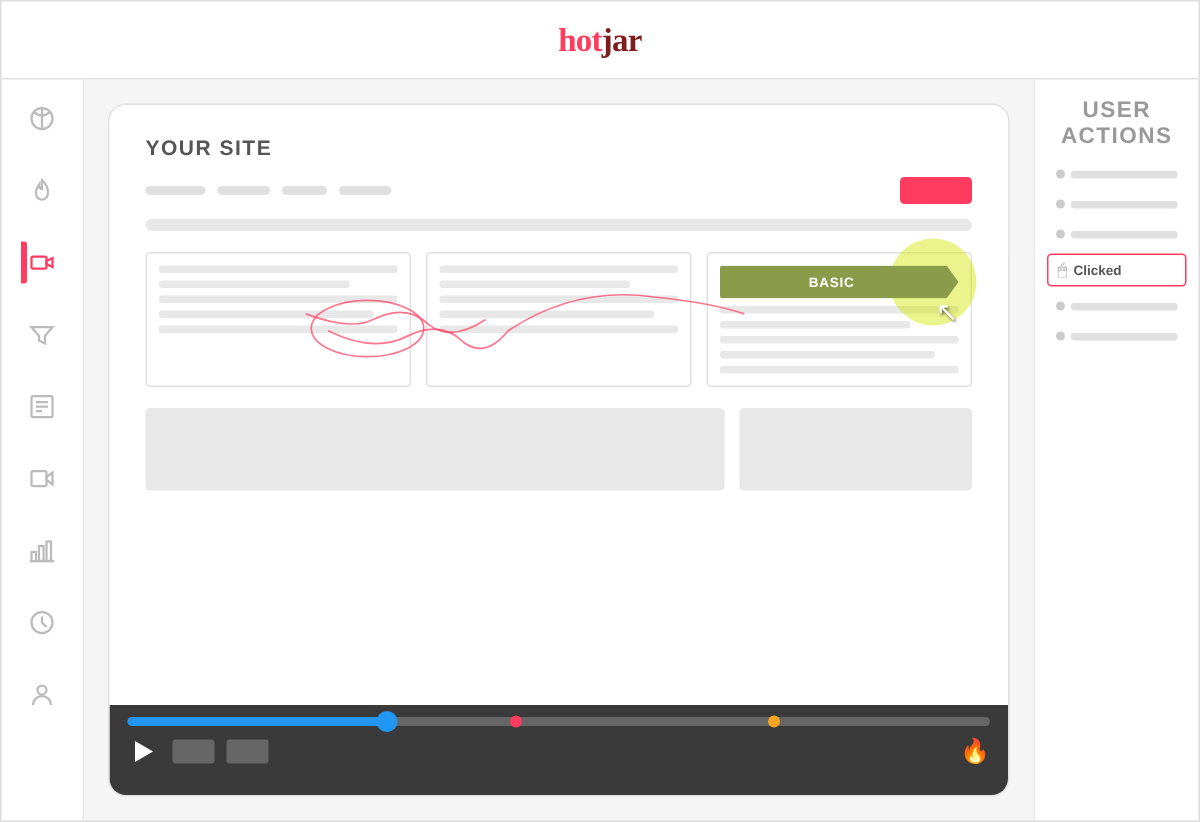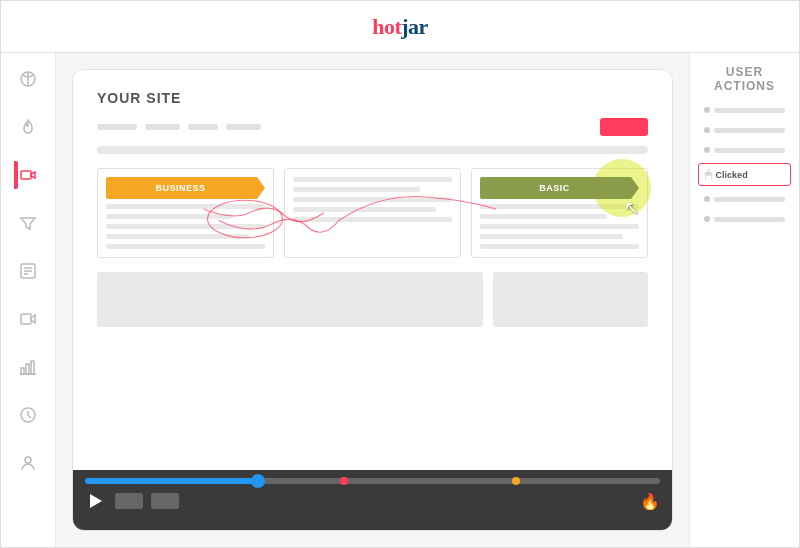--- a/index.html
+++ b/index.html
@@ -313,21 +313,21 @@
     .right-sidebar {
       width: 110px;
       background: #fff;
       border-left: 1px solid #e8e8e8;
       padding: 12px 8px;
       display: flex;
       flex-direction: column;
       gap: 6px;
     }
     .user-actions-title {
-      font-size: 12px;
+      font-size: 15px;
       font-weight: bold;
       color: #999;
       letter-spacing: 1px;
       text-align: center;
       margin-bottom: 4px;
     }
     .action-item {
       display: flex;
       align-items: center;
       gap: 4px;
@@ -360,21 +360,21 @@
     .action-icon {
       font-size: 11px;
       color: #888;
     }
   </style>
 </head>
 <body>
 
 <div class="header">
   <div class="header-logo">
-    <span>hot</span><span style="color:#0c4a6e">jar</span>
+    <span>hot</span><span style="color:#7f1d1d">jar</span>
   </div>
 </div>
 
 <div class="main-layout">
 
   <div class="left-sidebar">
 
     <div class="sidebar-item">
       <div class="sidebar-icon">
         <svg viewBox="0 0 18 18" fill="none" stroke="currentColor" stroke-width="1.5">
@@ -475,23 +475,20 @@
           <div class="nav-line" style="width:30px"></div>
           <div class="nav-line" style="width:35px"></div>
           <div class="nav-btn"></div>
         </div>
 
         <div class="content-bar" style="width:100%"></div>
 
         <div class="pricing-section">
 
           <div class="pricing-card">
-            <div class="price-tag business">
-              <span>BUSINESS</span>
-            </div>
             <div class="card-line"></div>
             <div class="card-line" style="width:80%"></div>
             <div class="card-line"></div>
             <div class="card-line" style="width:90%"></div>
             <div class="card-line"></div>
           </div>
 
           <div class="pricing-card">
             <div class="card-line"></div>
             <div class="card-line" style="width:80%"></div>

